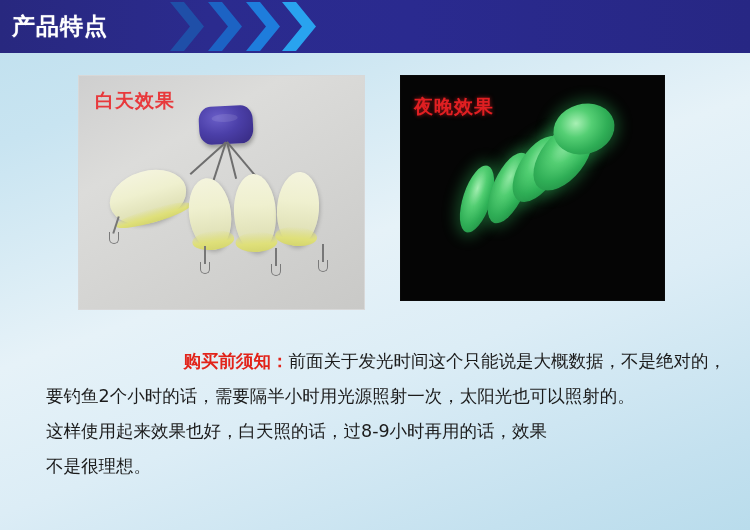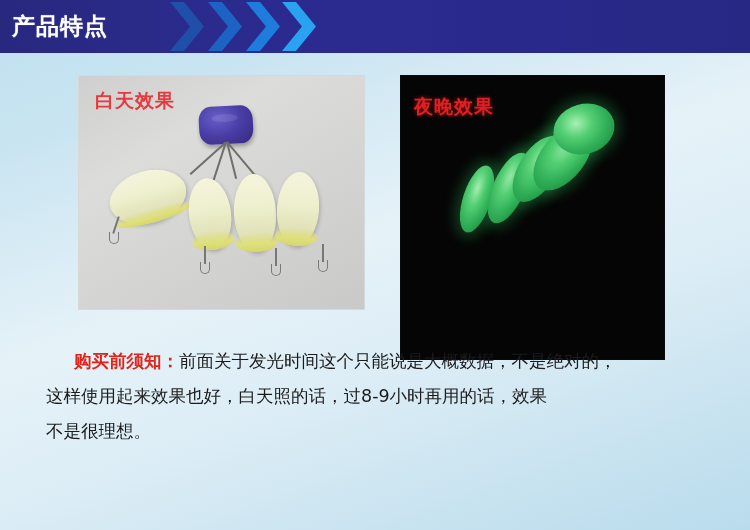--- a/index.html
+++ b/index.html
@@ -79,21 +79,21 @@
     width: 287px;
     height: 235px;
     background: linear-gradient(150deg, #cfcfcf 0%, #dcdcda 30%, #d4d4d2 60%, #c9c9c7 100%);
     border: 1px solid #d8d8d8;
     box-sizing: border-box;
   }
   .photo-night {
     left: 400px;
     top: 75px;
     width: 265px;
-    height: 285px;
+    height: 226px;
     background: #050505;
     border: 1px solid #0a0a0a;
     box-sizing: border-box;
   }
   .photo-label {
     position: absolute;
     font-size: 19px;
     font-weight: bold;
     color: #e8272b;
     letter-spacing: 1px;
@@ -179,21 +179,21 @@
     position: absolute;
     left: 46px;
     top: 344px;
     width: 680px;
     font-family: "DejaVu Sans", "Liberation Sans", sans-serif;
     color: #1b1b1b;
     font-size: 17.5px;
     line-height: 35px;
   }
   .text-line { white-space: nowrap; }
-  .line1 { text-indent: 28px; }
+  .line1 { text-indent: 28px; text-align: right; }
   .notice-strong {
     color: #e2231a;
     font-weight: bold;
   }
 </style>
 </head>
 <body>
 
 <div class="page">
 
@@ -266,17 +266,18 @@
 
     <div class="glow" style="left:62px; top:88px; width:28px; height:70px; transform: rotate(18deg);"></div>
     <div class="glow" style="left:92px; top:74px; width:32px; height:76px; transform: rotate(24deg);"></div>
     <div class="glow" style="left:118px; top:56px; width:38px; height:74px; transform: rotate(32deg);"></div>
     <div class="glow" style="left:140px; top:42px; width:44px; height:78px; transform: rotate(38deg);"></div>
     <div class="glow" style="left:152px; top:28px; width:62px; height:50px; transform: rotate(-16deg);"></div>
   </div>
 
   <div class="text-block">
     <div class="text-line line1"><span class="notice-strong">购买前须知：</span><span>前面关于发光时间这个只能说是大概数据，不是绝对的，</span></div>
+    <div class="text-line">要钓鱼2个小时的话，需要隔半小时用光源照射一次，太阳光也可以照射的。</div>
     <div class="text-line">这样使用起来效果也好，白天照的话，过8-9小时再用的话，效果</div>
     <div class="text-line">不是很理想。</div>
   </div>
 
 </div>
 
 </body></html>

